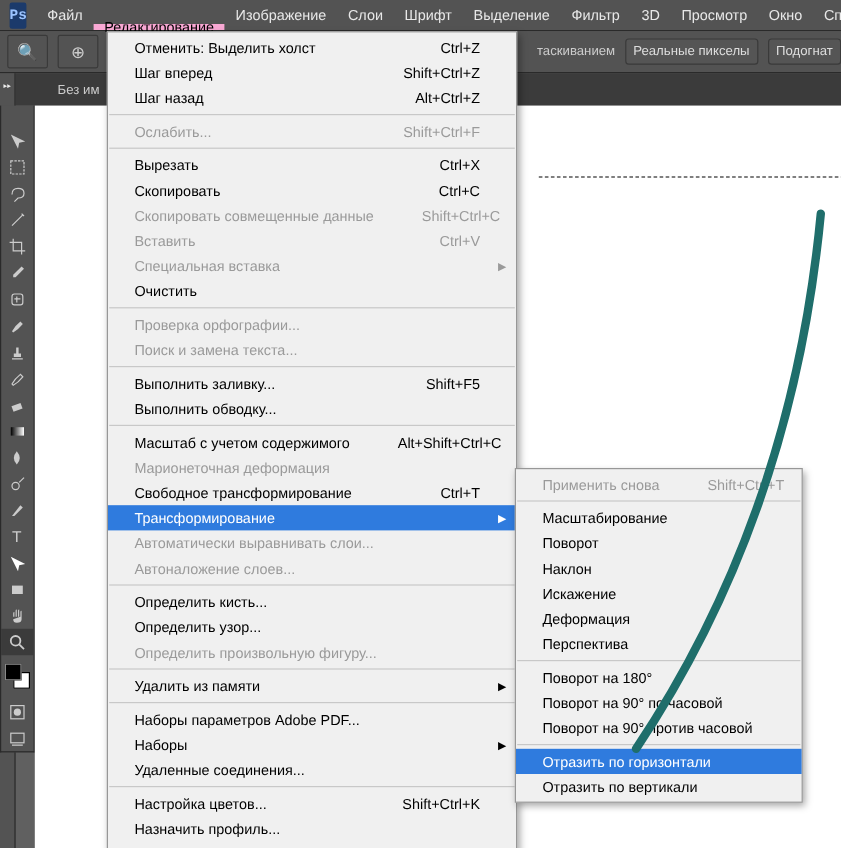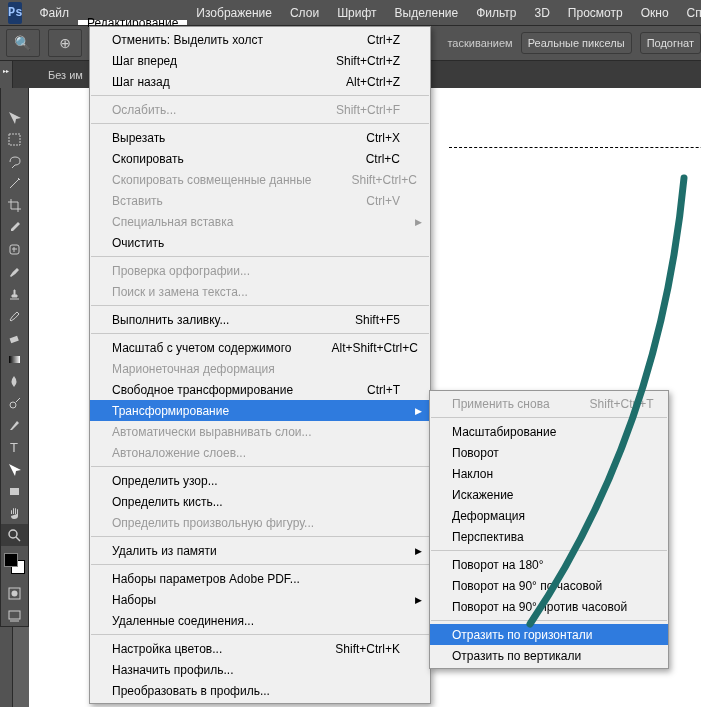--- a/index.html
+++ b/index.html
@@ -2,21 +2,21 @@
 <html><head>
 <meta charset="utf-8">
 <style>
   * { margin:0; padding:0; box-sizing:border-box; font-family:"Segoe UI",Tahoma,Arial,sans-serif; }
   body { width:701px; height:707px; background:#606060; overflow:hidden; position:relative; }
 
   
   .menubar { height:26px; background:#535353; display:flex; align-items:stretch; padding-left:6px; border-bottom:1px solid #2a2a2a; }
   .ps-logo { width:24px; height:22px; margin:2px 8px 0 2px; background:#1b3a6b; border-radius:2px; display:flex; align-items:center; justify-content:center; color:#9cc4ff; font-weight:bold; font-size:12px;font-family:Liberation Mono, monospace; }
   .menuitem { padding:0 9px; display:flex; align-items:center; color:#e8e8e8; font-size:12px; cursor:default; }
-  .menuitem.open { background:#ffffff; color:#000;margin-top:20px; }
+  .menuitem.open { background:#f9a8d4; color:#000;margin-top:20px; }
 
   
   .optbar { height:35px; background:#535353; border-bottom:1px solid #2a2a2a; display:flex; align-items:center; padding-left:6px; gap:8px; }
   .opt-icon { width:34px; height:28px; border:1px solid #3a3a3a; border-radius:2px; display:flex; align-items:center; justify-content:center; color:#ccc; font-size:14px; }
   .opt-text { color:#ccc; font-size:11px;text-align:center; }
   .opt-btn { border:1px solid #3a3a3a; border-radius:3px; padding:4px 6px; color:#ddd; font-size:11px; background:#555; }
 
   
   .tabstrip { height:27px; background:#3b3b3b; display:flex; align-items:center; padding-left:40px; }
   .doctab { color:#ccc; font-size:11px; padding:0 8px; }
@@ -246,20 +246,23 @@
       <span>Проверка орфографии...</span>
     </div>
     <div class="row disabled">
       <span>Поиск и замена текста...</span>
     </div>
     <hr>
     <div class="row">
       <span>Выполнить заливку...</span>
       <span class="sc">Shift+F5</span>
     </div>
+    <div class="row">
+      <span>Выполнить обводку...</span>
+    </div>
     <hr>
     <div class="row">
       <span>Масштаб с учетом содержимого</span>
       <span class="sc">Alt+Shift+Ctrl+C</span>
     </div>
     <div class="row disabled">
       <span>Марионеточная деформация</span>
     </div>
     <div class="row">
       <span>Свободное трансформирование</span>
@@ -270,24 +273,24 @@
       <span class="arrow">▶</span>
     </div>
     <div class="row disabled">
       <span>Автоматически выравнивать слои...</span>
     </div>
     <div class="row disabled">
       <span>Автоналожение слоев...</span>
     </div>
     <hr>
     <div class="row">
+      <span>Определить кисть...</span>
+    </div>
+    <div class="row">
       <span>Определить узор...</span>
-    </div>
-    <div class="row">
-      <span>Определить кисть...</span>
     </div>
     <div class="row disabled">
       <span>Определить произвольную фигуру...</span>
     </div>
     <hr>
     <div class="row">
       <span>Удалить из памяти</span>
       <span class="arrow">▶</span>
     </div>
     <hr>

